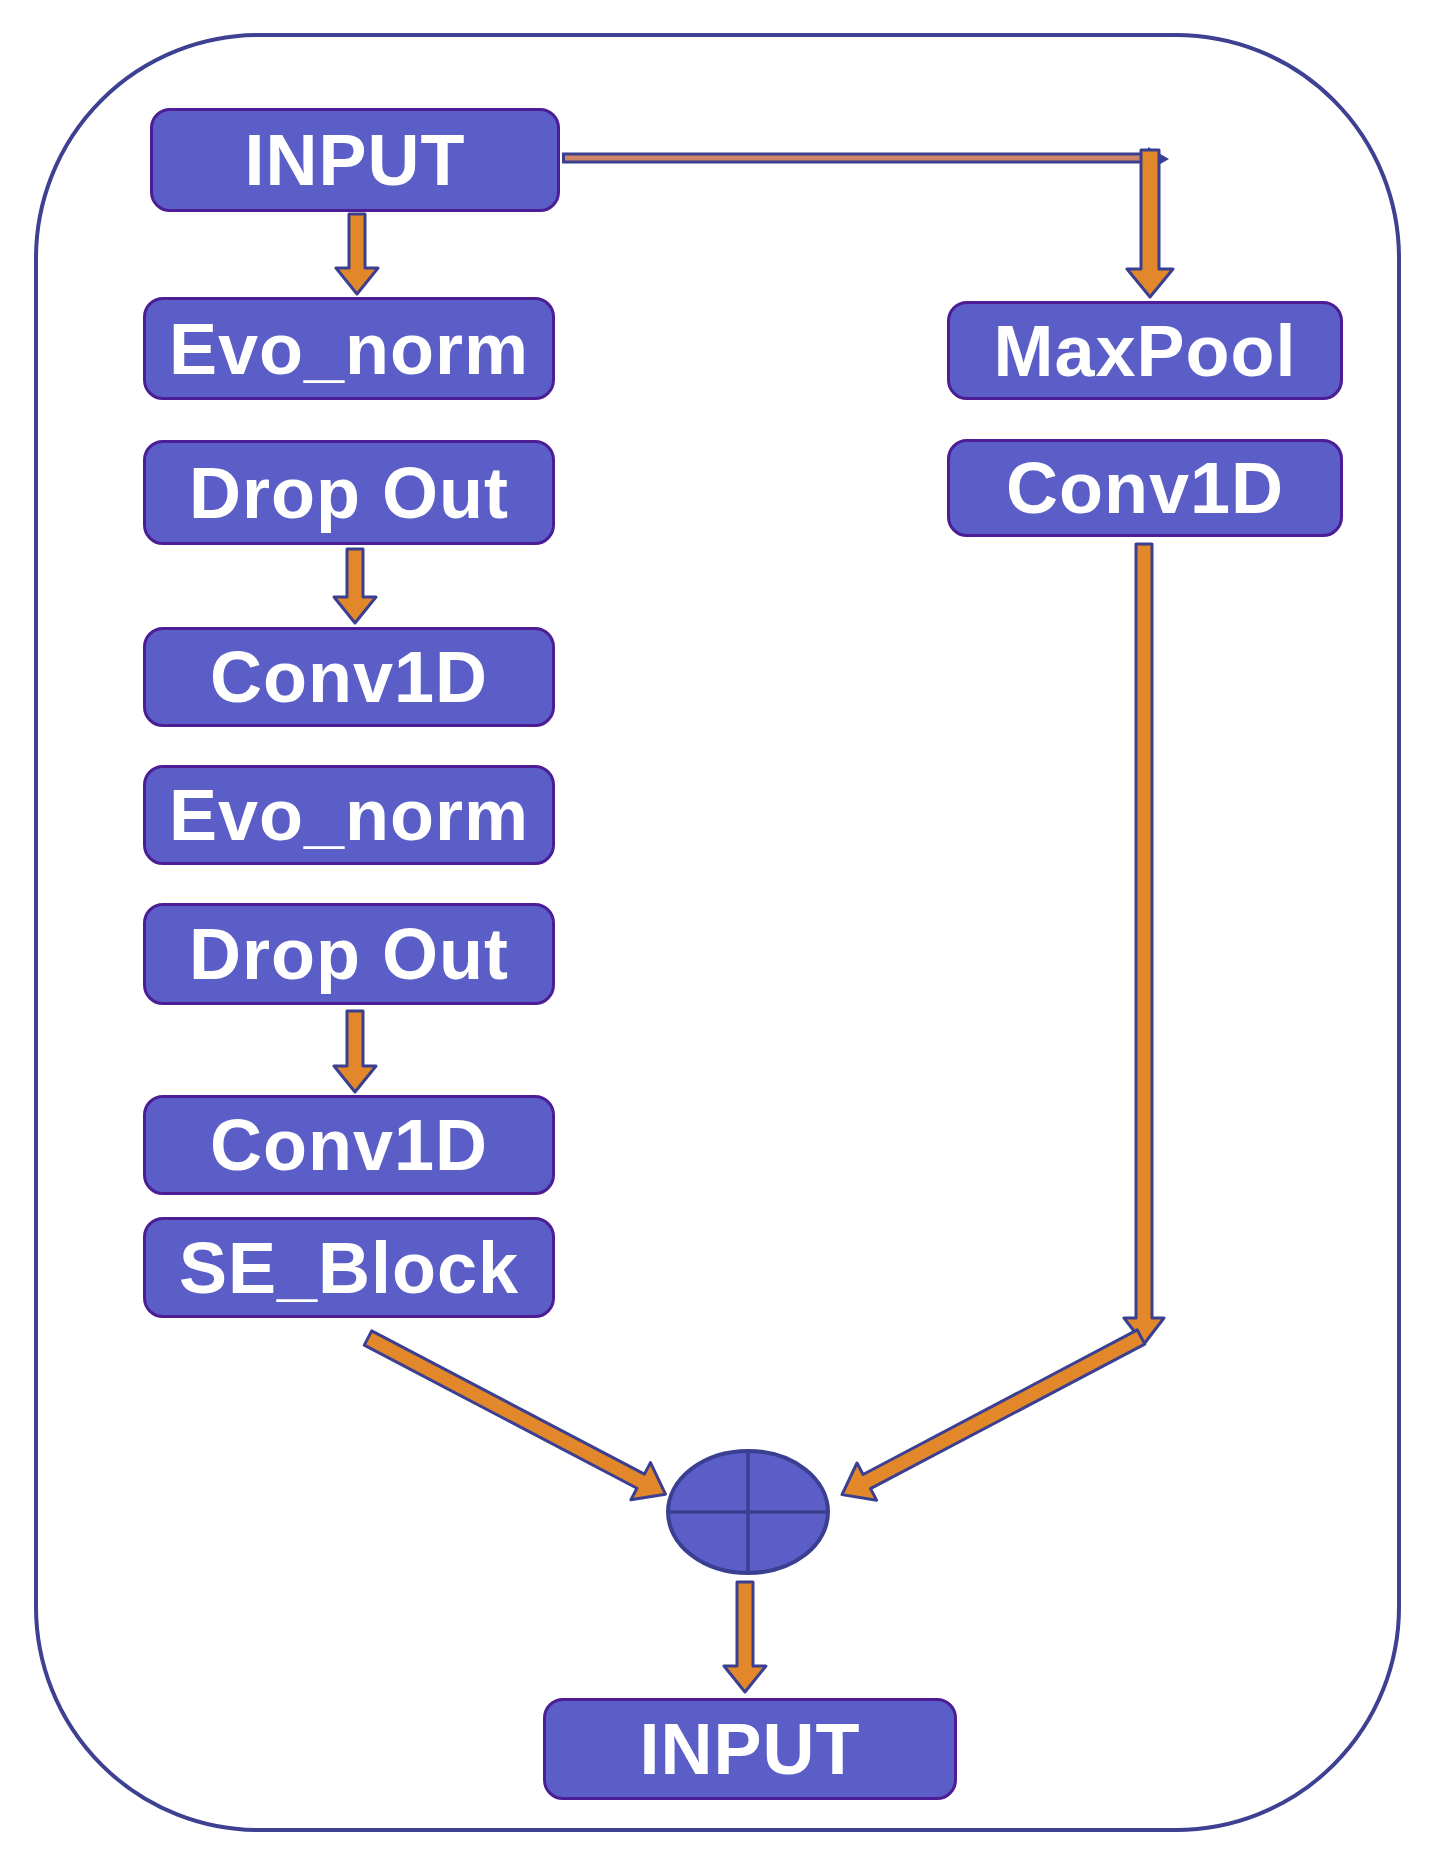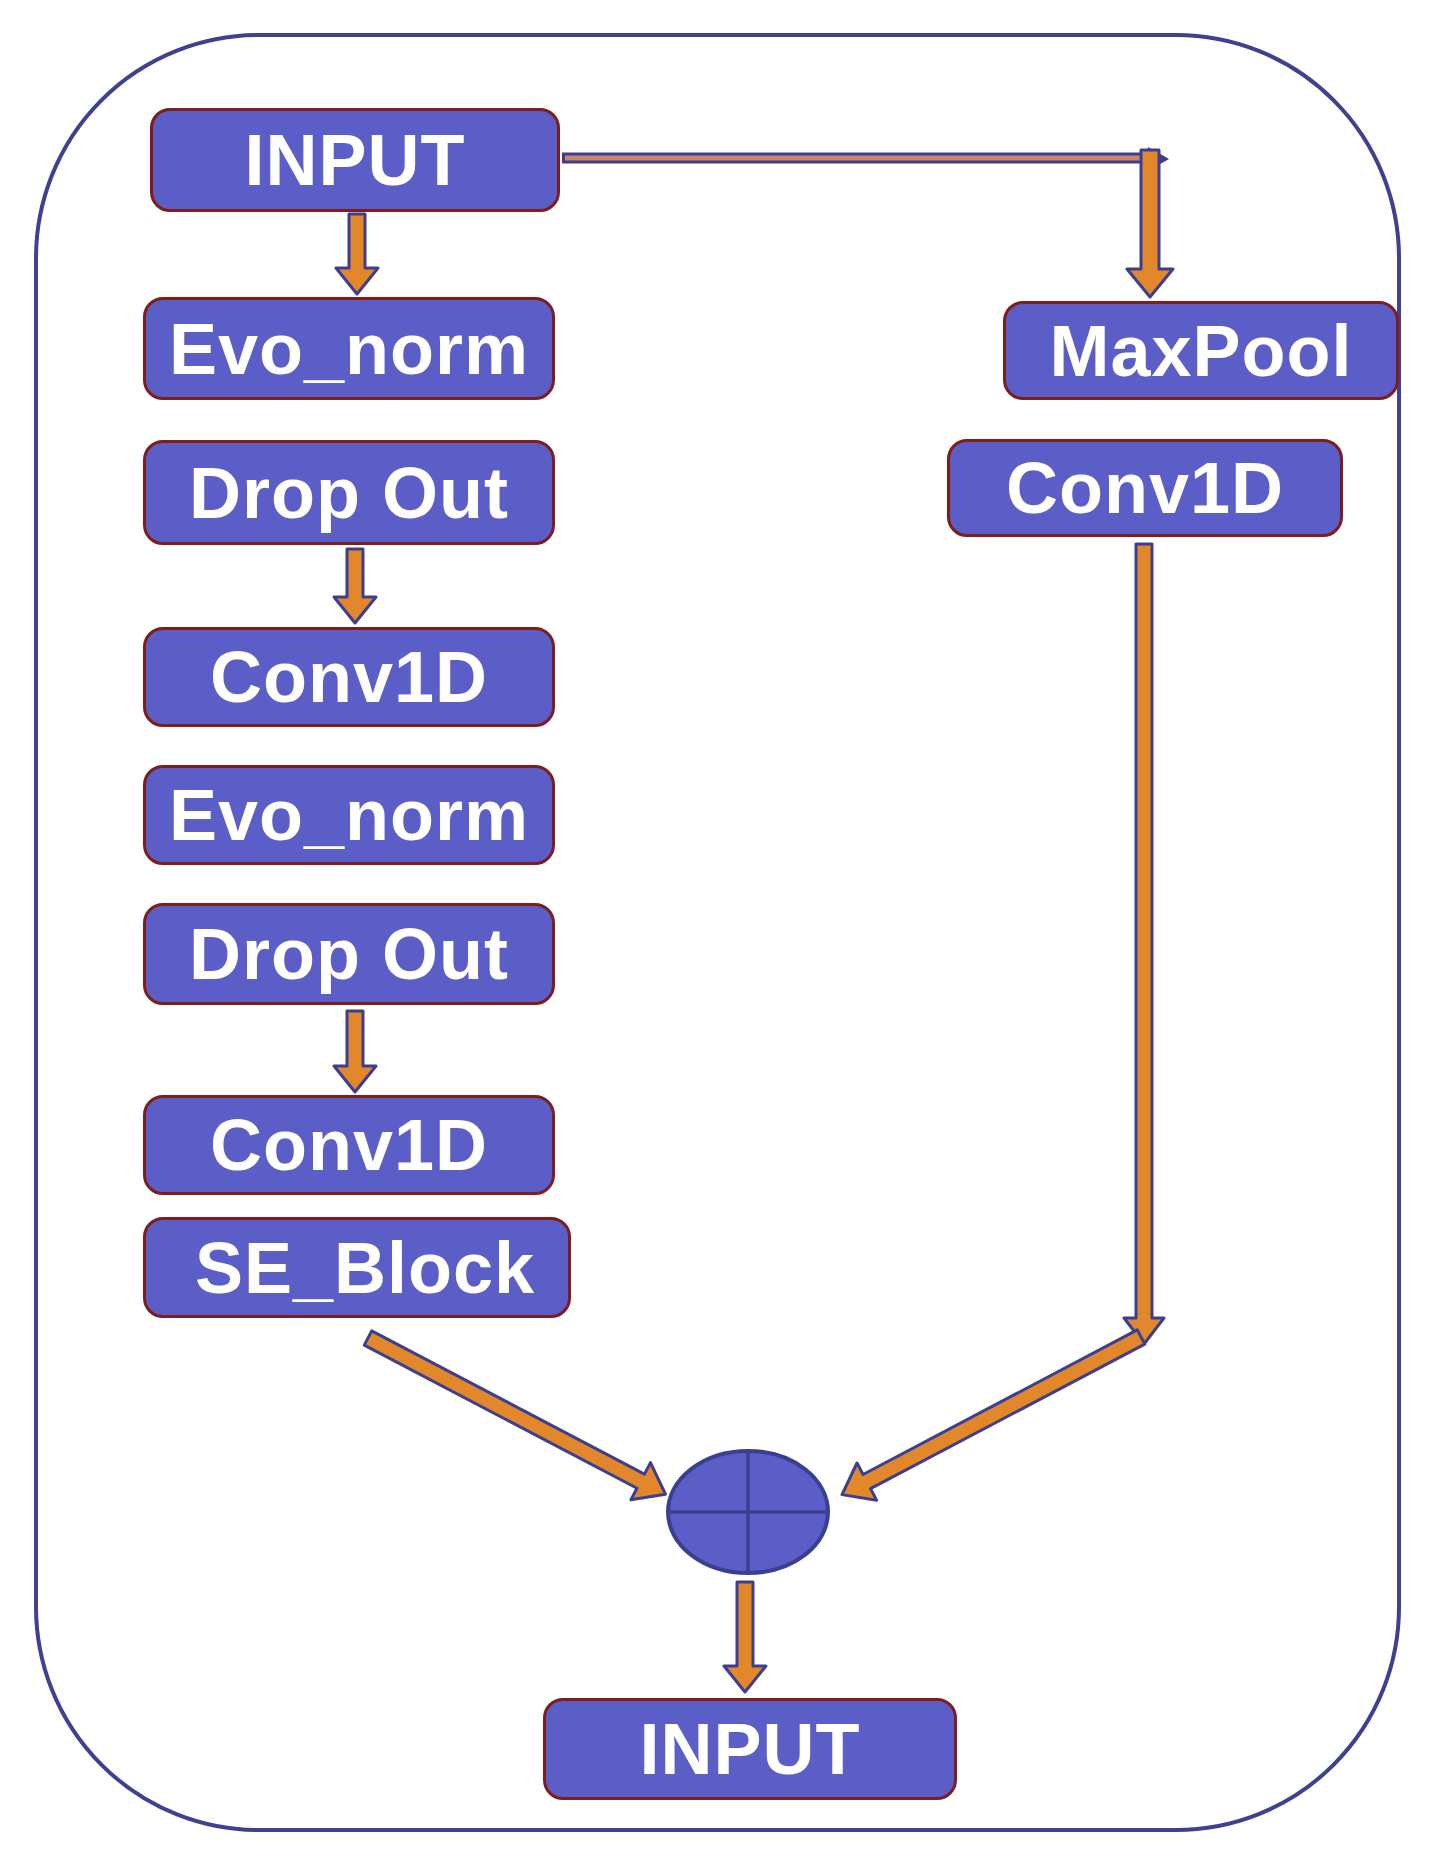--- a/index.html
+++ b/index.html
@@ -9,21 +9,21 @@
     font-family:"Liberation Sans", sans-serif;
   }
   .frame{
     position:absolute;left:34px;top:33px;width:1367px;height:1799px;
     border:4px solid #3e4191;border-radius:225px;
     background:transparent;box-sizing:border-box;
   }
   .arrow-layer{position:absolute;left:0;top:0;z-index:1;}
   .node{
     position:absolute;z-index:2;box-sizing:content-box;
-    background:#5a5ec6;border:3px solid #7f1d1d;border-radius:20px;
+    background:#5a5ec6;border:3px solid #4c1d95;border-radius:20px;
     display:flex;align-items:center;justify-content:center;
     color:#ffffff;font-size:72px;font-weight:600;letter-spacing:1px;
     line-height:1;white-space:nowrap;
   }
   .arrow{fill:#e2882b;stroke:#3a3f92;stroke-width:3;stroke-linejoin:round;}
   .merge-fill{fill:#5a5ec6;stroke:#3a3f92;stroke-width:4;}
   .merge-line{stroke:#3a3f92;stroke-width:3.5;}
   .conn-outer{stroke:#3a3f92;stroke-width:11;}
   .conn-inner{stroke:#cd8667;stroke-width:5;}
 </style>
@@ -100,25 +100,25 @@
 </div>
 
 <div class="node" style="left:143px;top:903px;width:406px;height:96px;">
   <span>Drop Out</span>
 </div>
 
 <div class="node" style="left:143px;top:1095px;width:406px;height:94px;">
   <span>Conv1D</span>
 </div>
 
-<div class="node" style="left:143px;top:1217px;width:406px;height:95px;padding-left:16px;">
+<div class="node" style="left:143px;top:1217px;width:406px;height:95px;">
   <span>SE_Block</span>
 </div>
 
-<div class="node" style="left:1003px;top:301px;width:390px;height:93px;">
+<div class="node" style="left:947px;top:301px;width:390px;height:93px;">
   <span>MaxPool</span>
 </div>
 
 <div class="node" style="left:947px;top:439px;width:390px;height:92px;">
   <span>Conv1D</span>
 </div>
 
 <div class="node" style="left:543px;top:1698px;width:408px;height:96px;">
   <span>INPUT</span>
 </div>

